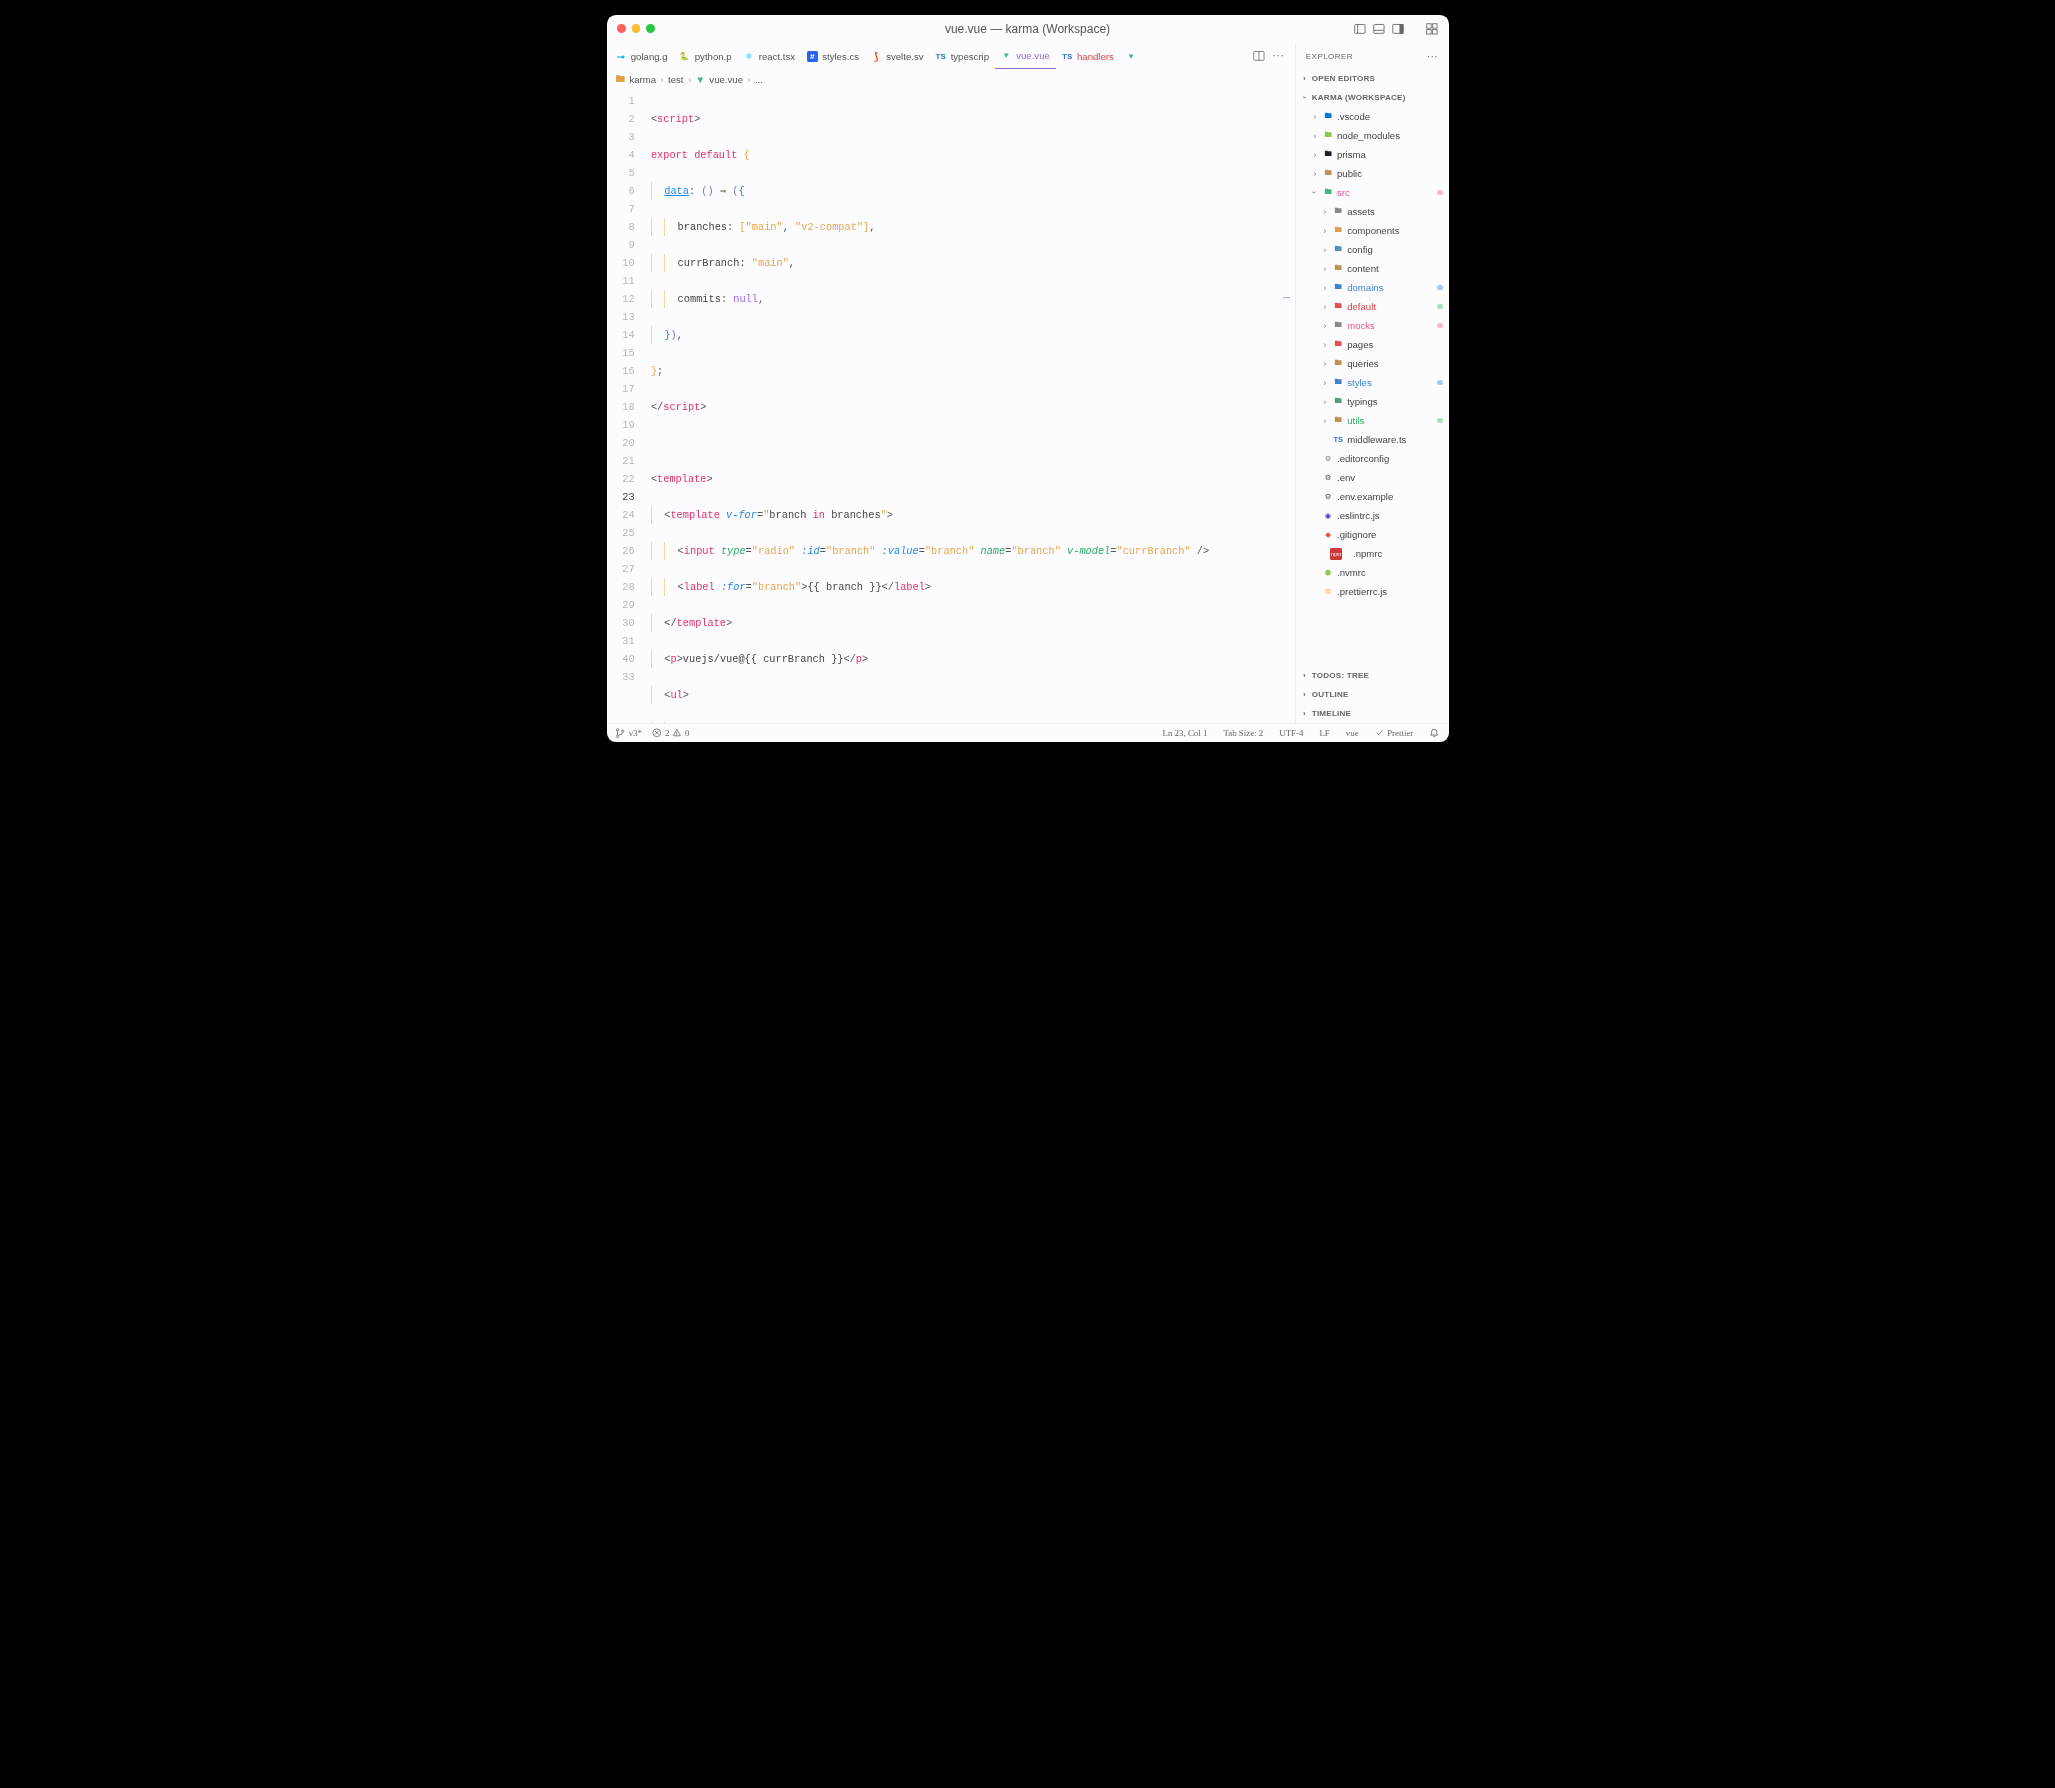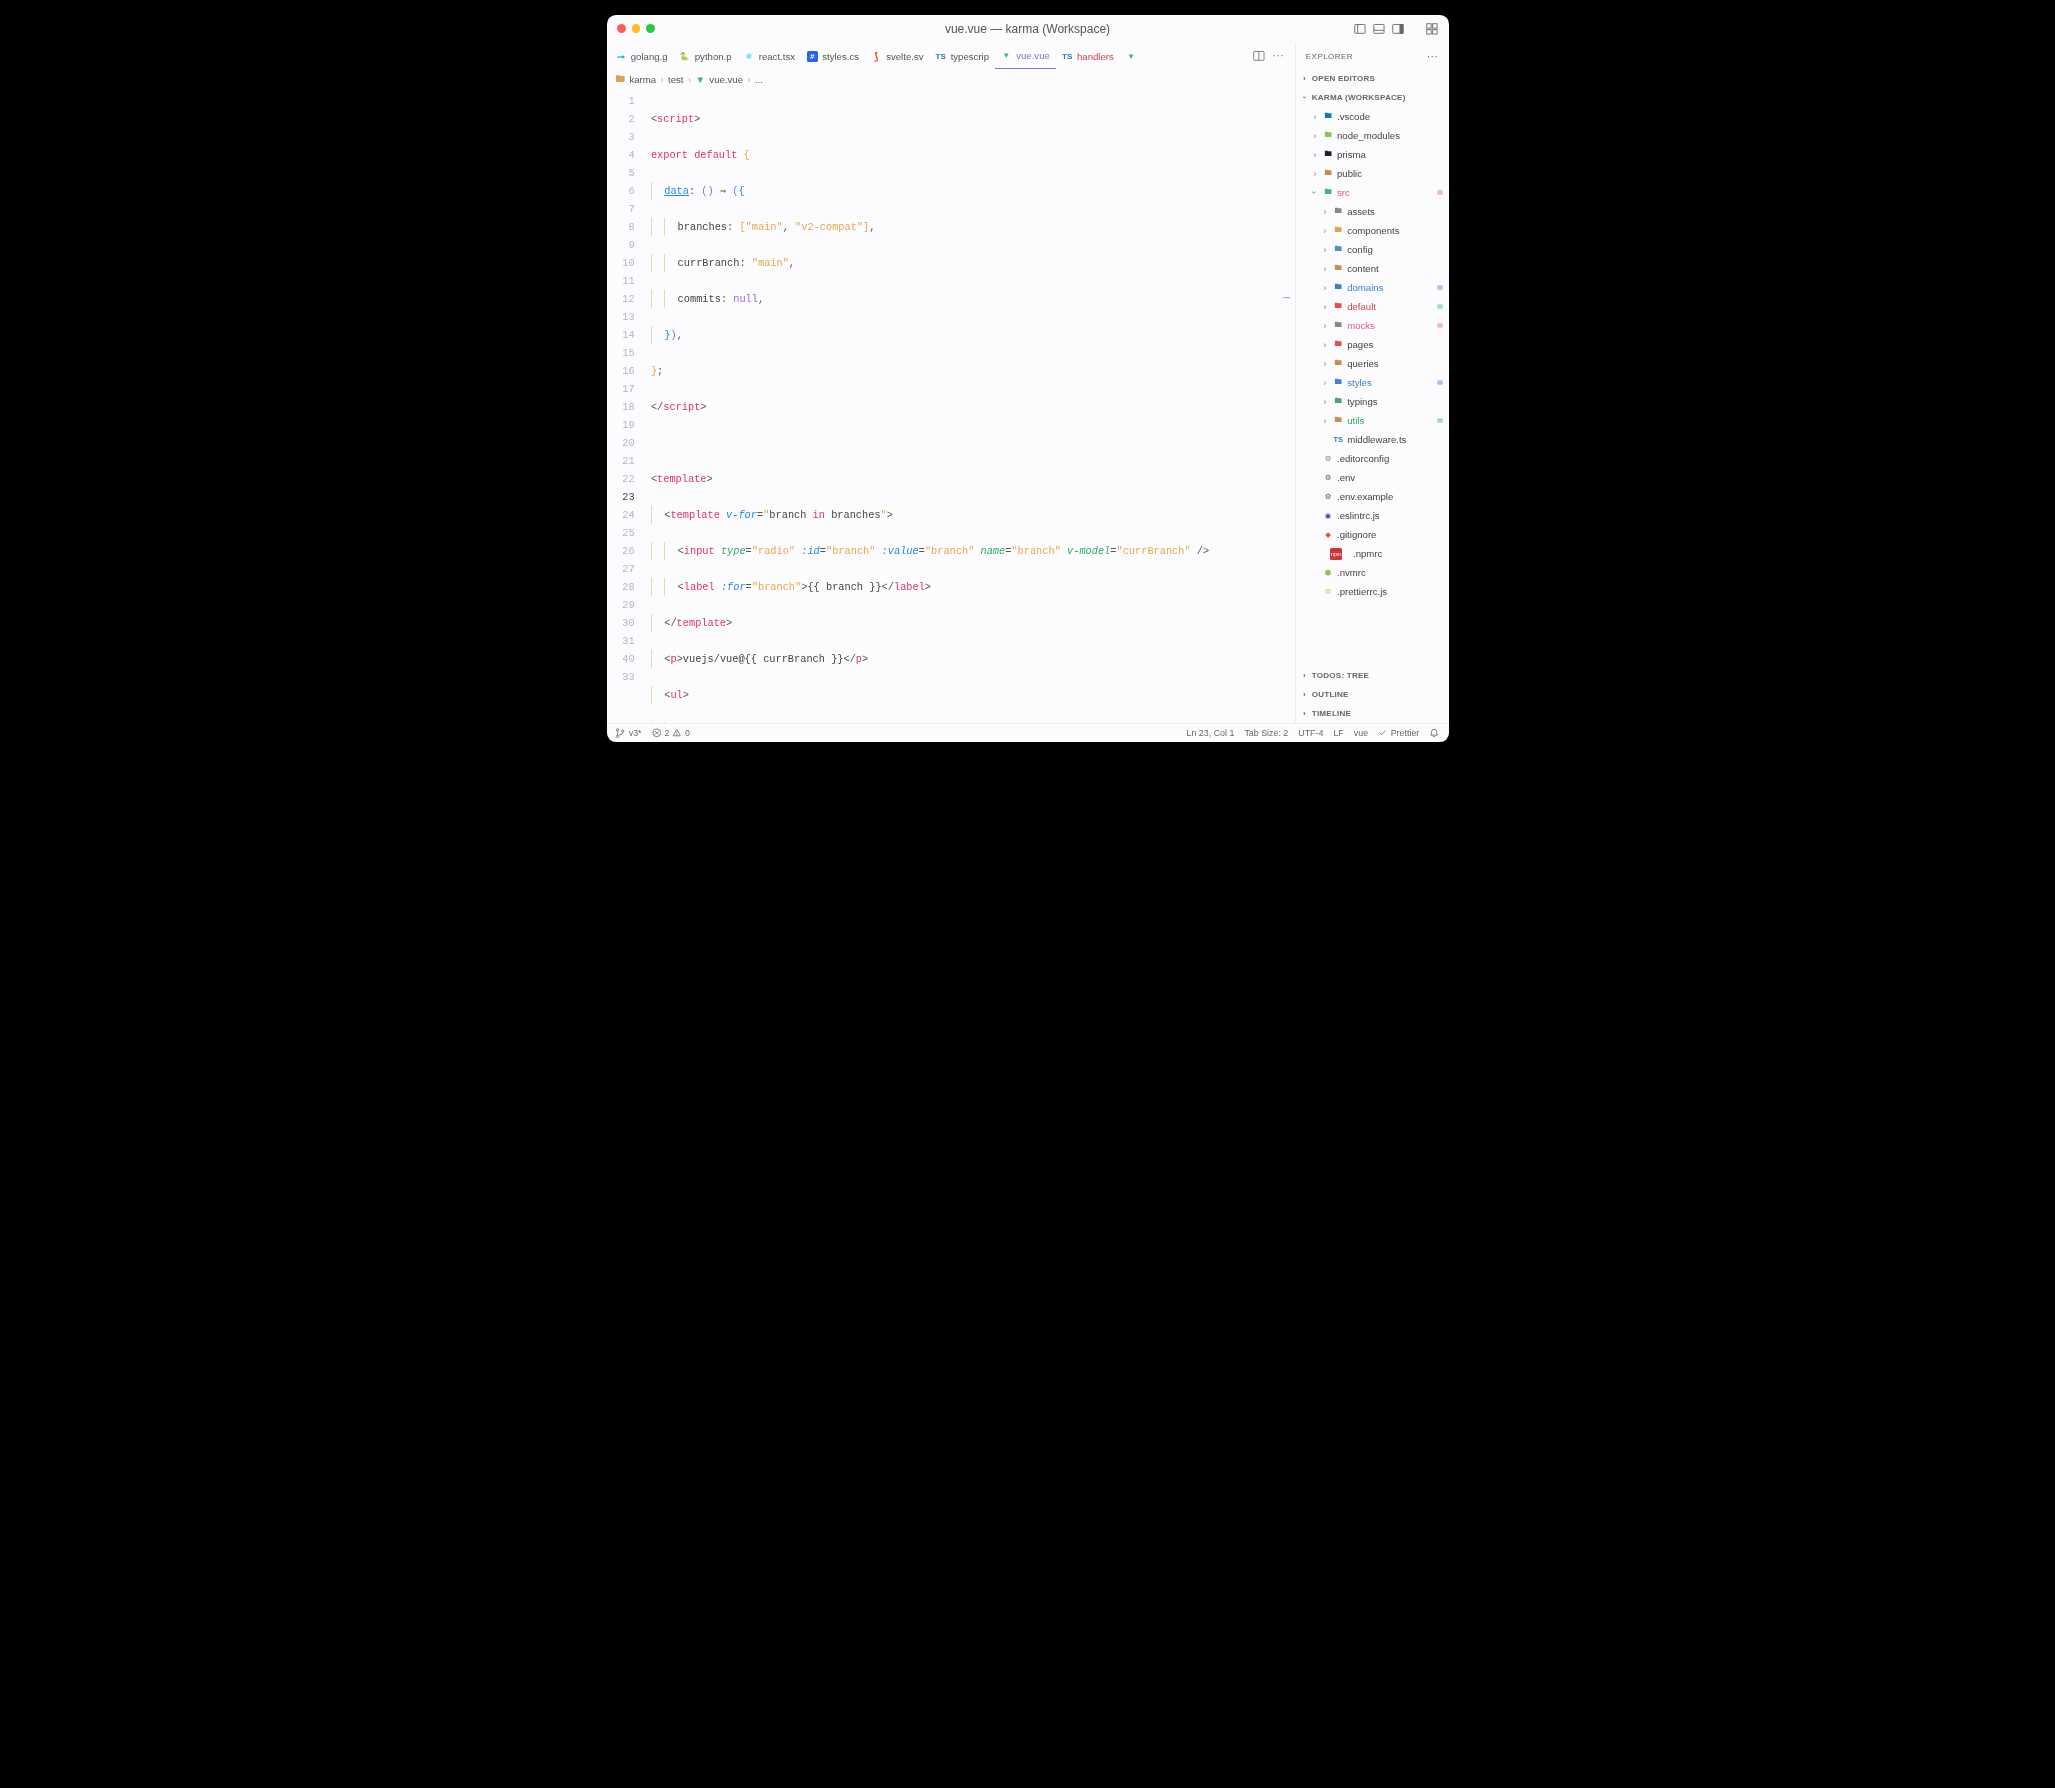--- a/index.html
+++ b/index.html
@@ -56,22 +56,22 @@
 .git-dot { width: 5.2px; height: 5.2px; border-radius: 50%; margin-left: auto; }
 .dot-pink { background: #f4b8d0; }
 .dot-blue { background: #a8c8f0; }
 .dot-green { background: #a8e0b8; }
 .tree-item.colored-src { color: #e0568a; }
 .tree-item.colored-blue { color: #3a7fd5; }
 .tree-item.colored-red { color: #d54545; }
 .tree-item.colored-pink { color: #e0568a; }
 .tree-item.colored-green { color: #2bab63; }
 
-.statusbar { height: 19px; display: flex; align-items: center; padding: 0 8.9px; font-size: 8.9px; color: #666; font-family: Liberation Sans, sans-serif; gap: 10.3px; border-top: 0.7px solid #eee; }
-.statusbar .right { margin-left: auto; display: flex; gap: 10px; text-align: center; }
+.statusbar { height: 19px; display: flex; align-items: center; padding: 0 8.9px; font-size: 8.9px; color: #666; font-family: Liberation Serif, serif; gap: 10.3px; border-top: 0.7px solid #eee; }
+.statusbar .right { margin-left: auto; display: flex; gap: 16px; text-align: center; }
 .status-item { display: flex; align-items: center; gap: 3px; }
 svg { display: block; }
 </style>
 </head>
 <body>
 
 <div class="window">
 
   <div class="titlebar">
     <div class="traffic">

